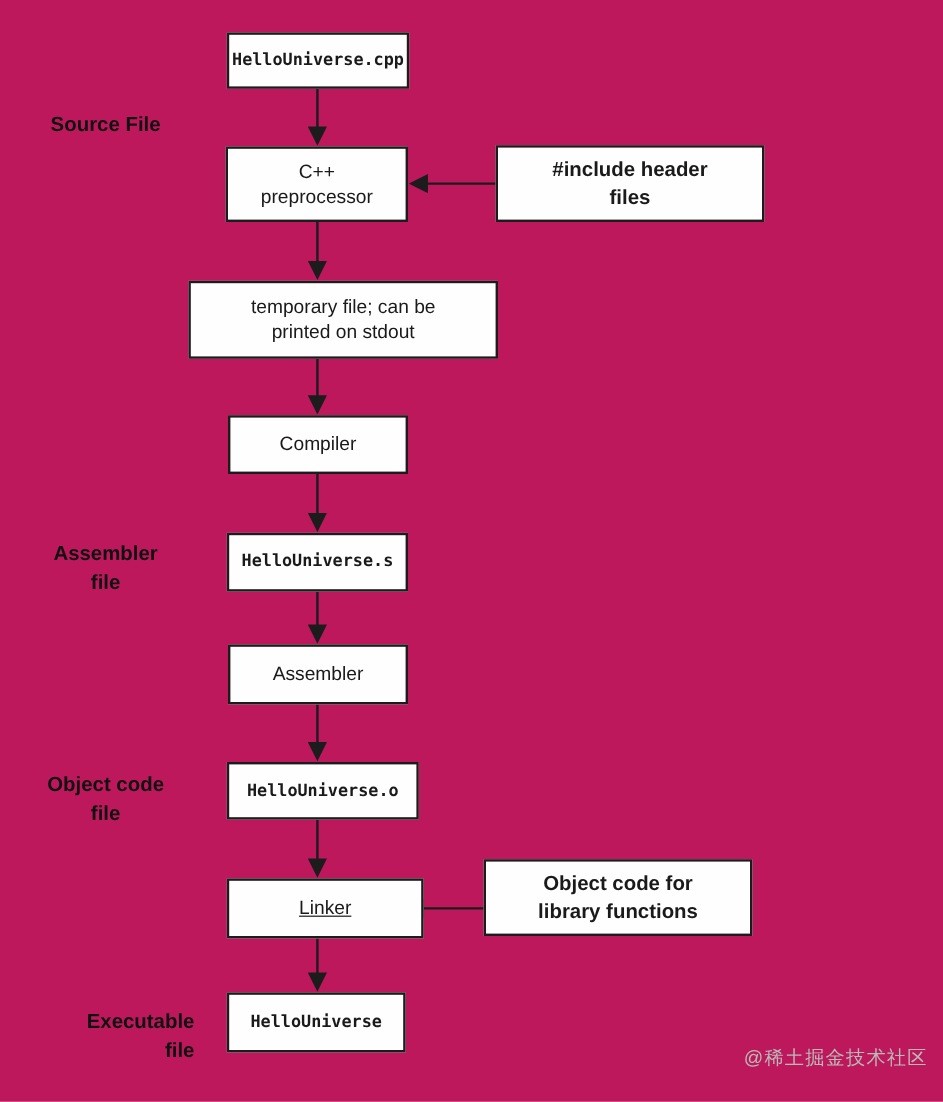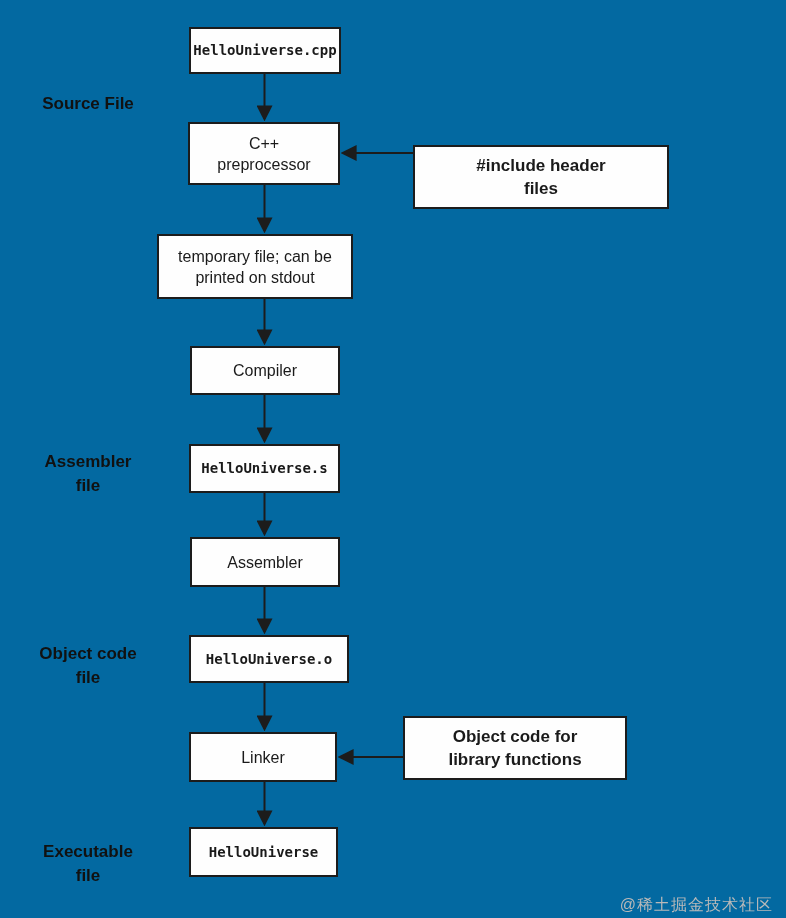--- a/index.html
+++ b/index.html
@@ -2,21 +2,21 @@
 <html><head>
 <meta charset="utf-8">
 <style>
   html, body { margin: 0; padding: 0; }
   body { background: #ffffff; }
 
   .canvas {
     position: relative;
     width: 786px;
     height: 918px;
-    background: #0369a1;
+    background: #be185d;
     overflow: hidden;
     font-family: "Liberation Sans", sans-serif;
     color: #1a1a1a;
   }
 
   .arrow-layer {
     position: absolute;
     left: 0; top: 0;
     width: 786px; height: 918px;
     pointer-events: none;
@@ -52,40 +52,39 @@
 
   .watermark {
     position: absolute;
     left: 613px;
     top: 872px;
     width: 160px;
     font-size: 16px;
     color: #b9b9b9;
     text-align: right;
     letter-spacing: 1px;
-    margin-top: 23px;
   }
 
   
   #box-source       { left: 189px; top:  27px; width: 152px; height: 47px; }
   #box-preprocessor { left: 188px; top: 122px; width: 152px; height: 63px; }
-  #box-include      { left: 413px; top: 121px; width: 256px; height: 64px; margin-top: 24px; }
-  #box-tempfile     { left: 157px; top: 234px; width: 196px; height: 65px; }
+  #box-include      { left: 413px; top: 121px; width: 224px; height: 64px; }
+  #box-tempfile     { left: 157px; top: 234px; width: 258px; height: 65px; }
   #box-compiler     { left: 190px; top: 346px; width: 150px; height: 49px; }
   #box-assembly     { left: 189px; top: 444px; width: 151px; height: 49px; }
   #box-assembler    { left: 190px; top: 537px; width: 150px; height: 50px; }
   #box-object       { left: 189px; top: 635px; width: 160px; height: 48px; }
-  #box-linker       { left: 189px; top: 732px; width: 148px; height: 50px; }
+  #box-linker       { left: 189px; top: 732px; width: 164px; height: 50px; text-decoration: underline; }
   #box-libobj       { left: 403px; top: 716px; width: 224px; height: 64px; }
   #box-executable   { left: 189px; top: 827px; width: 149px; height: 50px; }
 
   #label-source     { left:  16px; top:  92px; width: 144px; }
   #label-assembly   { left:  16px; top: 450px; width: 144px; }
   #label-object     { left:  10px; top: 642px; width: 156px; text-align: center; }
-  #label-executable { left:  14px; top: 840px; width: 148px; }
+  #label-executable { left:  14px; top: 840px; width: 148px; text-align: right; }
 </style>
 </head>
 <body>
 
 <div class="canvas">
 
   <svg class="arrow-layer" viewBox="0 0 786 918" xmlns="http://www.w3.org/2000/svg">
     <defs>
       <marker id="ah" viewBox="0 0 10 10" refX="8.5" refY="5" markerWidth="8" markerHeight="8" markerUnits="strokeWidth" orient="auto">
         <path d="M0,0 L10,5 L0,10 Z" fill="#1c1c1c"></path>

